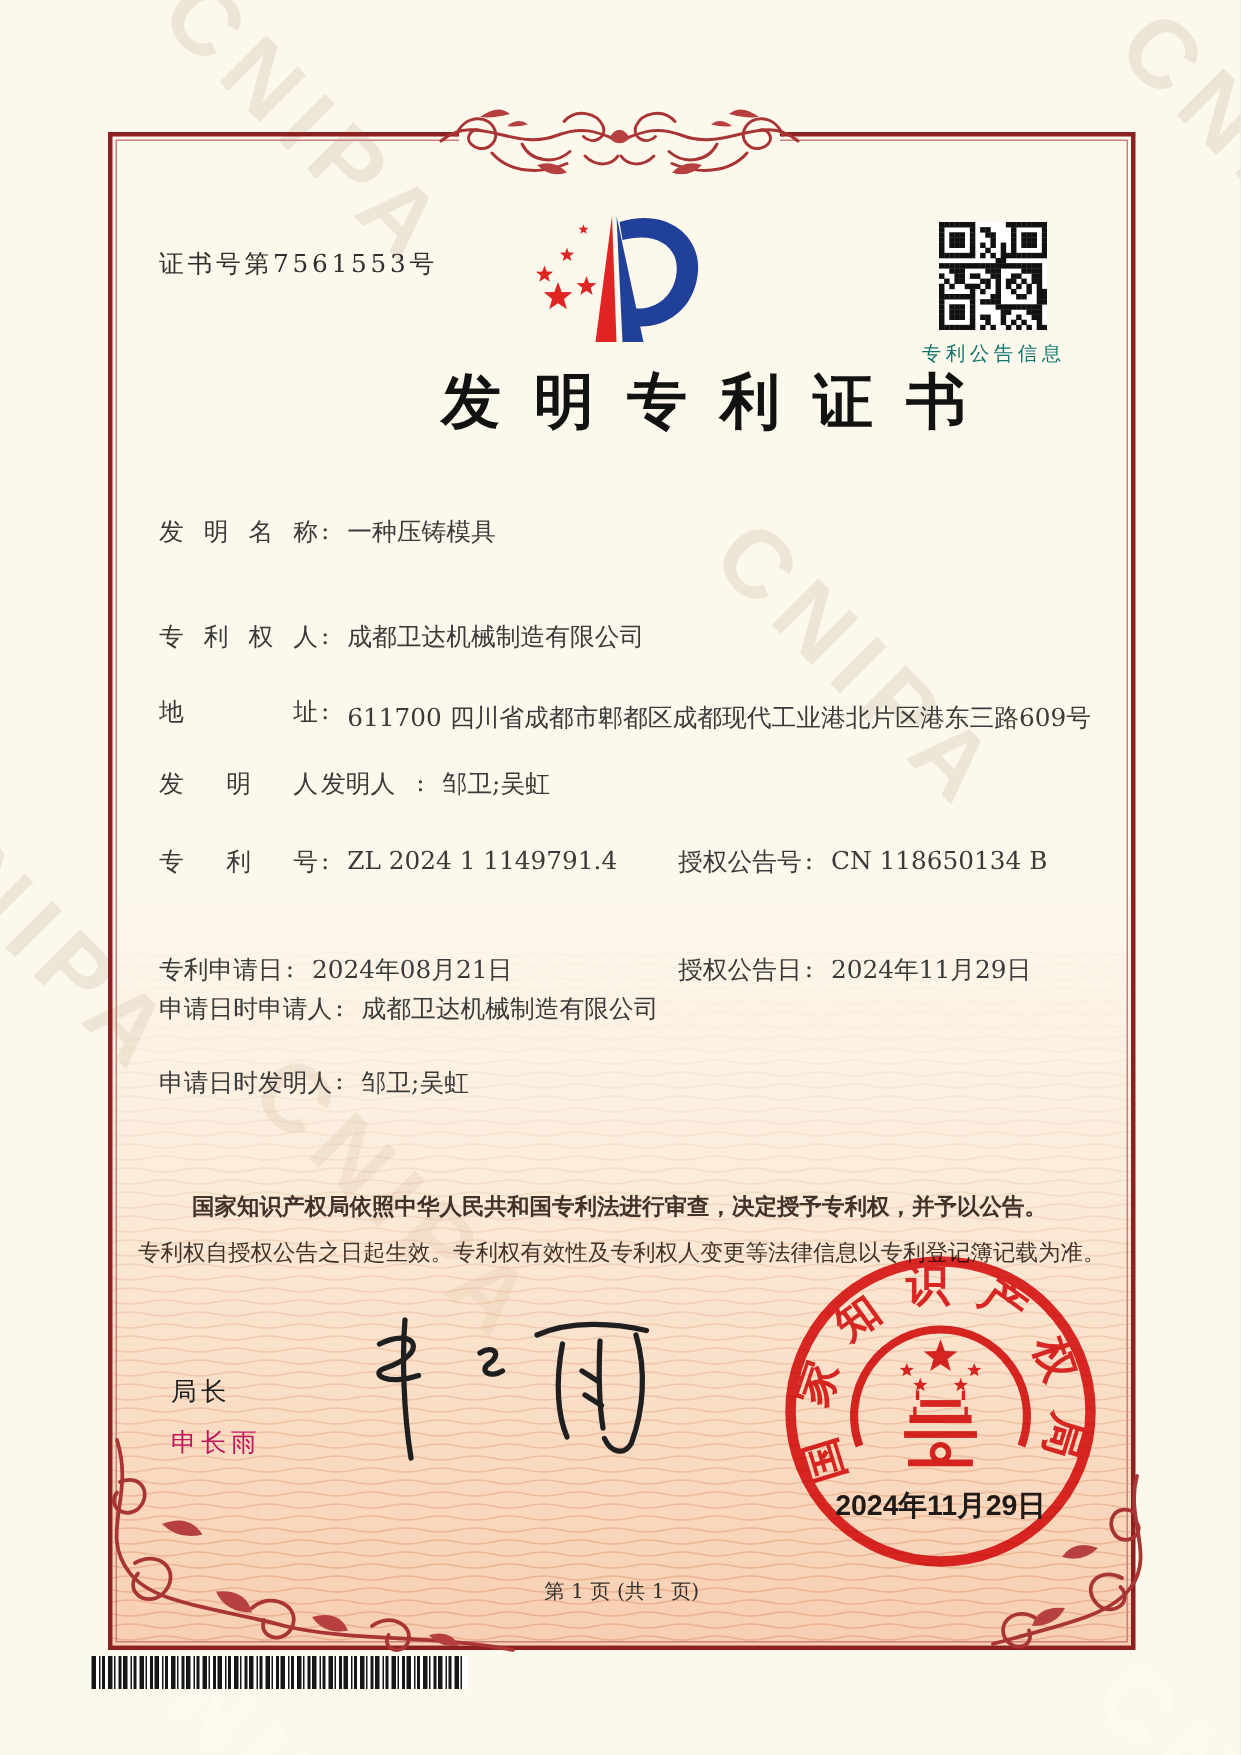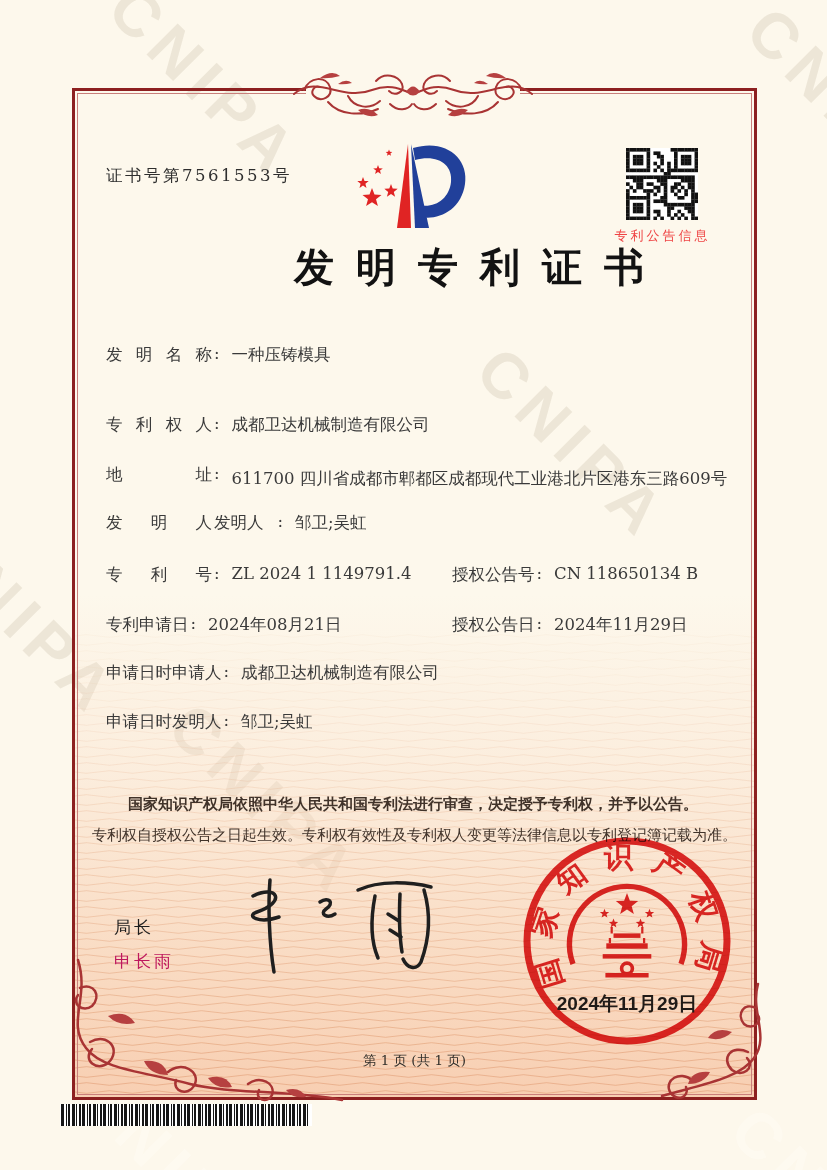--- a/index.html
+++ b/index.html
@@ -37,21 +37,21 @@
   }
   .orn-top{position:absolute;left:290px;top:56px;width:246px;height:76px;}
   .orn-bl{position:absolute;left:50px;top:958px;width:300px;height:158px;}
   .orn-br{position:absolute;left:636px;top:982px;width:148px;height:130px;}
   
   .cert-no{position:absolute;left:106px;top:146px;font-size:16.5px;letter-spacing:2.5px;color:#2e2e2e;margin-top:19px;}
   .logo{position:absolute;left:345px;top:136px;width:140px;height:102px;}
   .qr{position:absolute;left:626px;top:148px;width:72px;height:72px;}
   .qr-caption{
     position:absolute;left:590px;top:227px;width:145px;text-align:center;
-    font-size:13px;letter-spacing:3px;color:#ef4444;
+    font-size:13px;letter-spacing:3px;color:#0f766e;
   }
   .title{
     position:absolute;left:72px;top:240px;width:794px;text-align:center;
     font-size:40px;font-weight:700;letter-spacing:22px;color:#121212;
     white-space:nowrap;text-indent:22px;
   }
   
   .row{position:absolute;left:106px;width:645px;font-size:16.5px;color:#3a3a3a;}
   .lab{display:inline-block;vertical-align:top;}
   .lab.j{width:106px;text-align:justify;text-align-last:justify;}
@@ -464,21 +464,21 @@
 
   <div class="row" style="top:512px">
     <span class="lab j">发明人</span><span class="colon" hidden="">发明人</span><span class="colon">:</span><span class="val">邹卫;吴虹</span>
   </div>
 
   <div class="row" style="top:564px">
     <span class="lab j">专利号</span><span class="colon">:</span><span class="val">ZL 2024 1 1149791.4</span>
     <span class="rcol"><span class="lab">授权公告号</span><span class="colon">:</span><span class="val">CN 118650134 B</span></span>
   </div>
 
-  <div class="row" style="top:614px">
+  <div class="row" style="top:636px">
     <span class="lab">专利申请日</span><span class="colon">:</span><span class="val">2024年08月21日</span>
     <span class="rcol"><span class="lab">授权公告日</span><span class="colon">:</span><span class="val">2024年11月29日</span></span>
   </div>
 
   <div class="row" style="top:662px">
     <span class="lab">申请日时申请人</span><span class="colon">:</span><span class="val">成都卫达机械制造有限公司</span>
   </div>
 
   <div class="row" style="top:711px">
     <span class="lab">申请日时发明人</span><span class="colon">:</span><span class="val">邹卫;吴虹</span>

